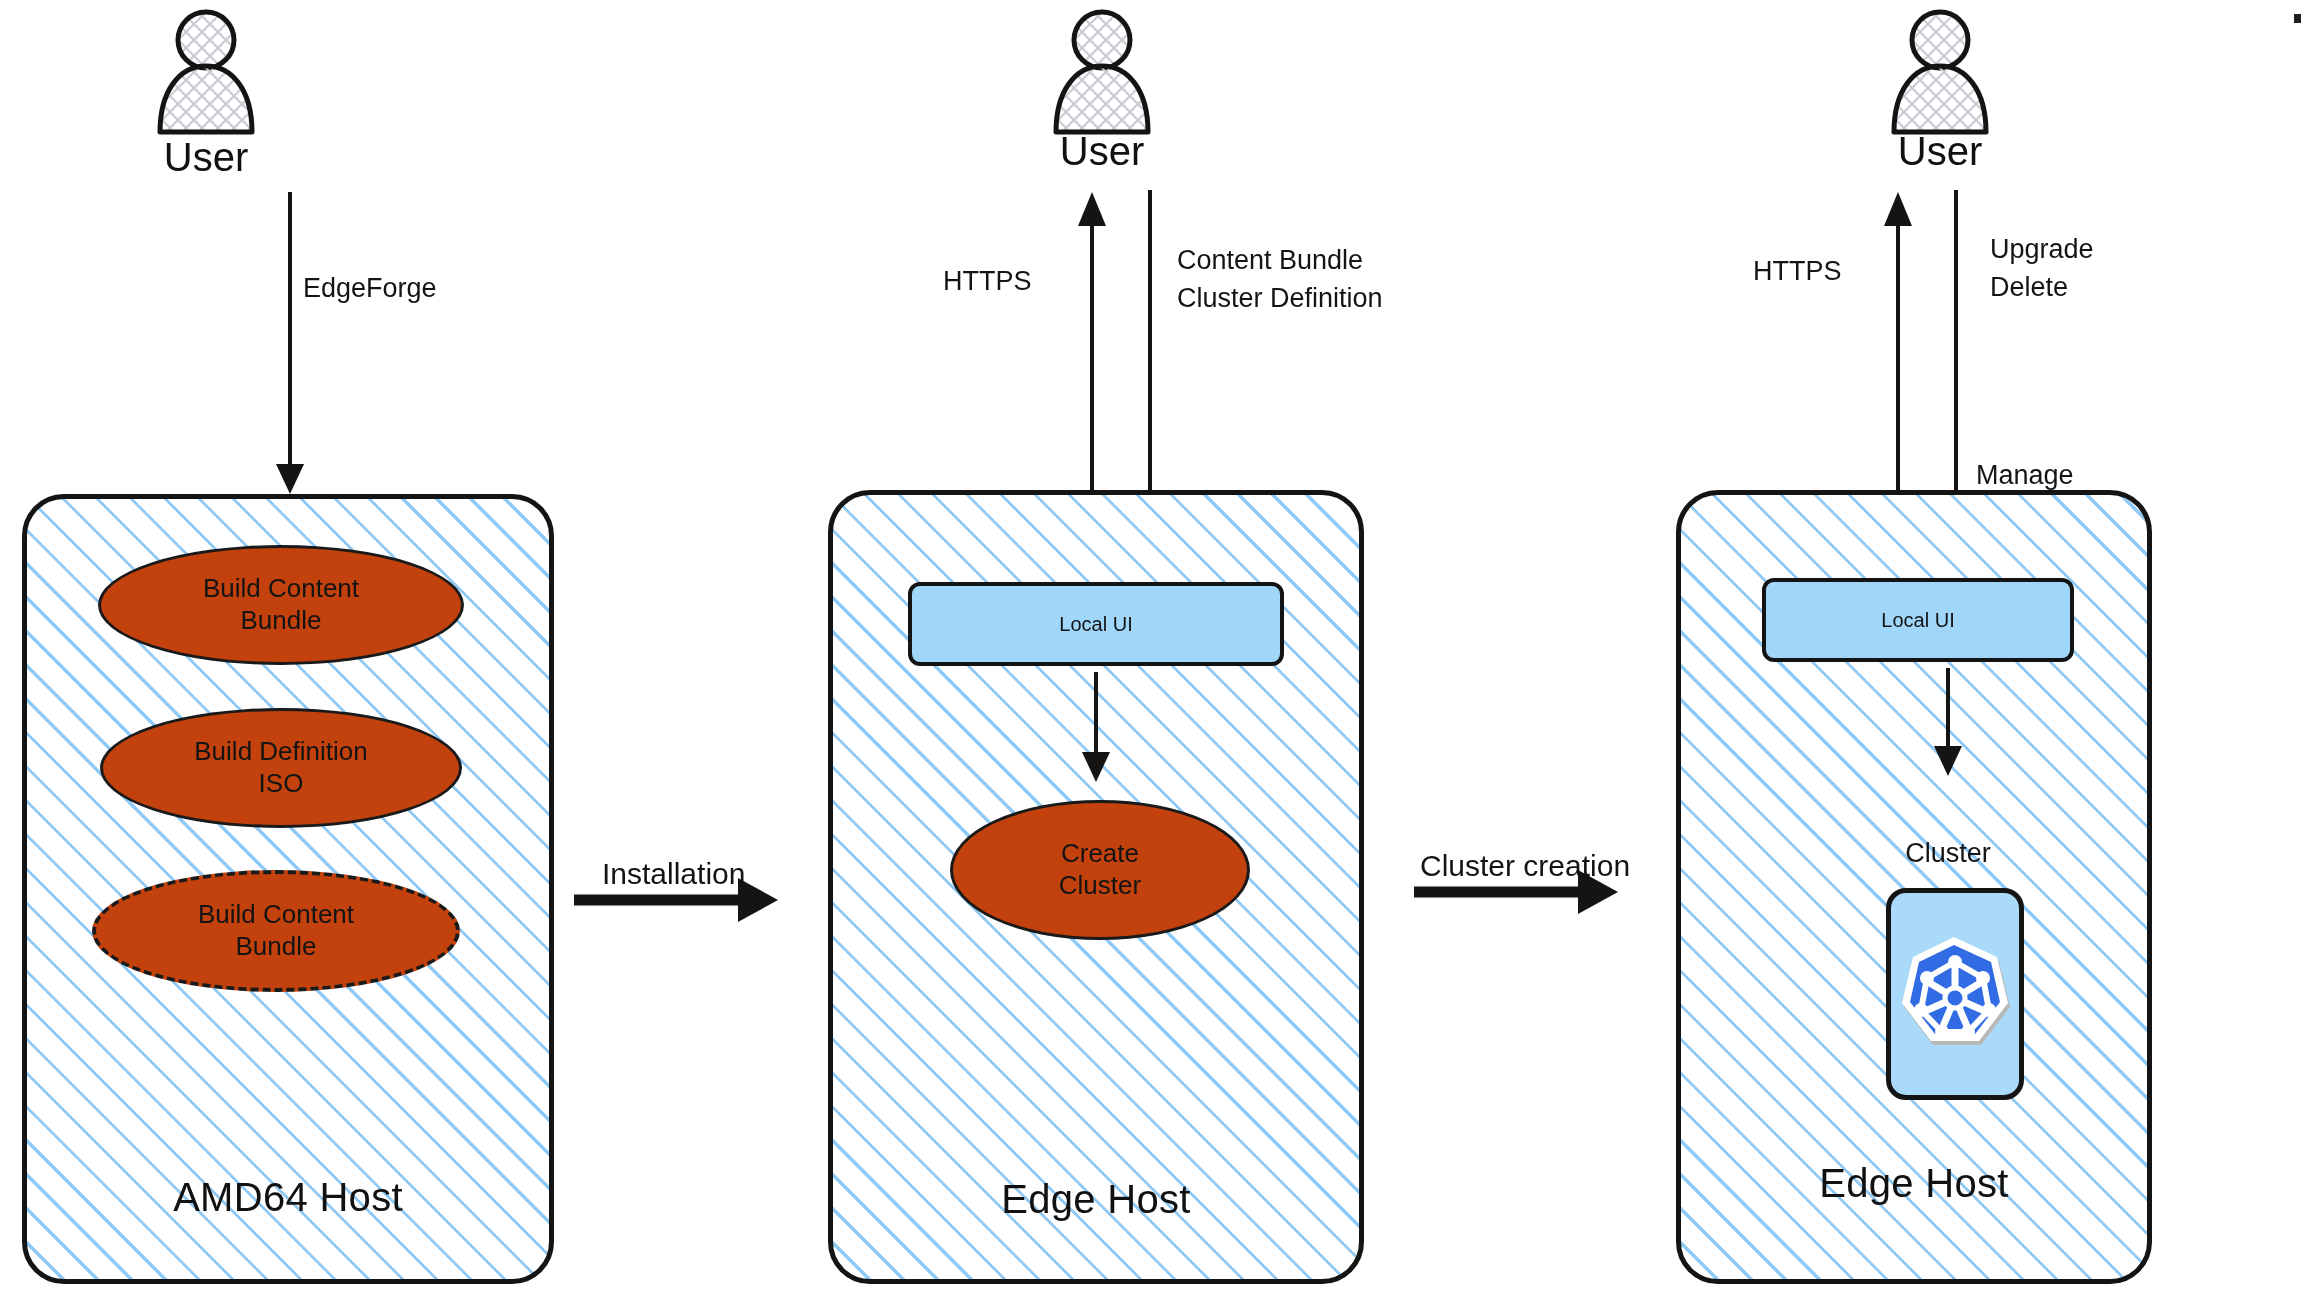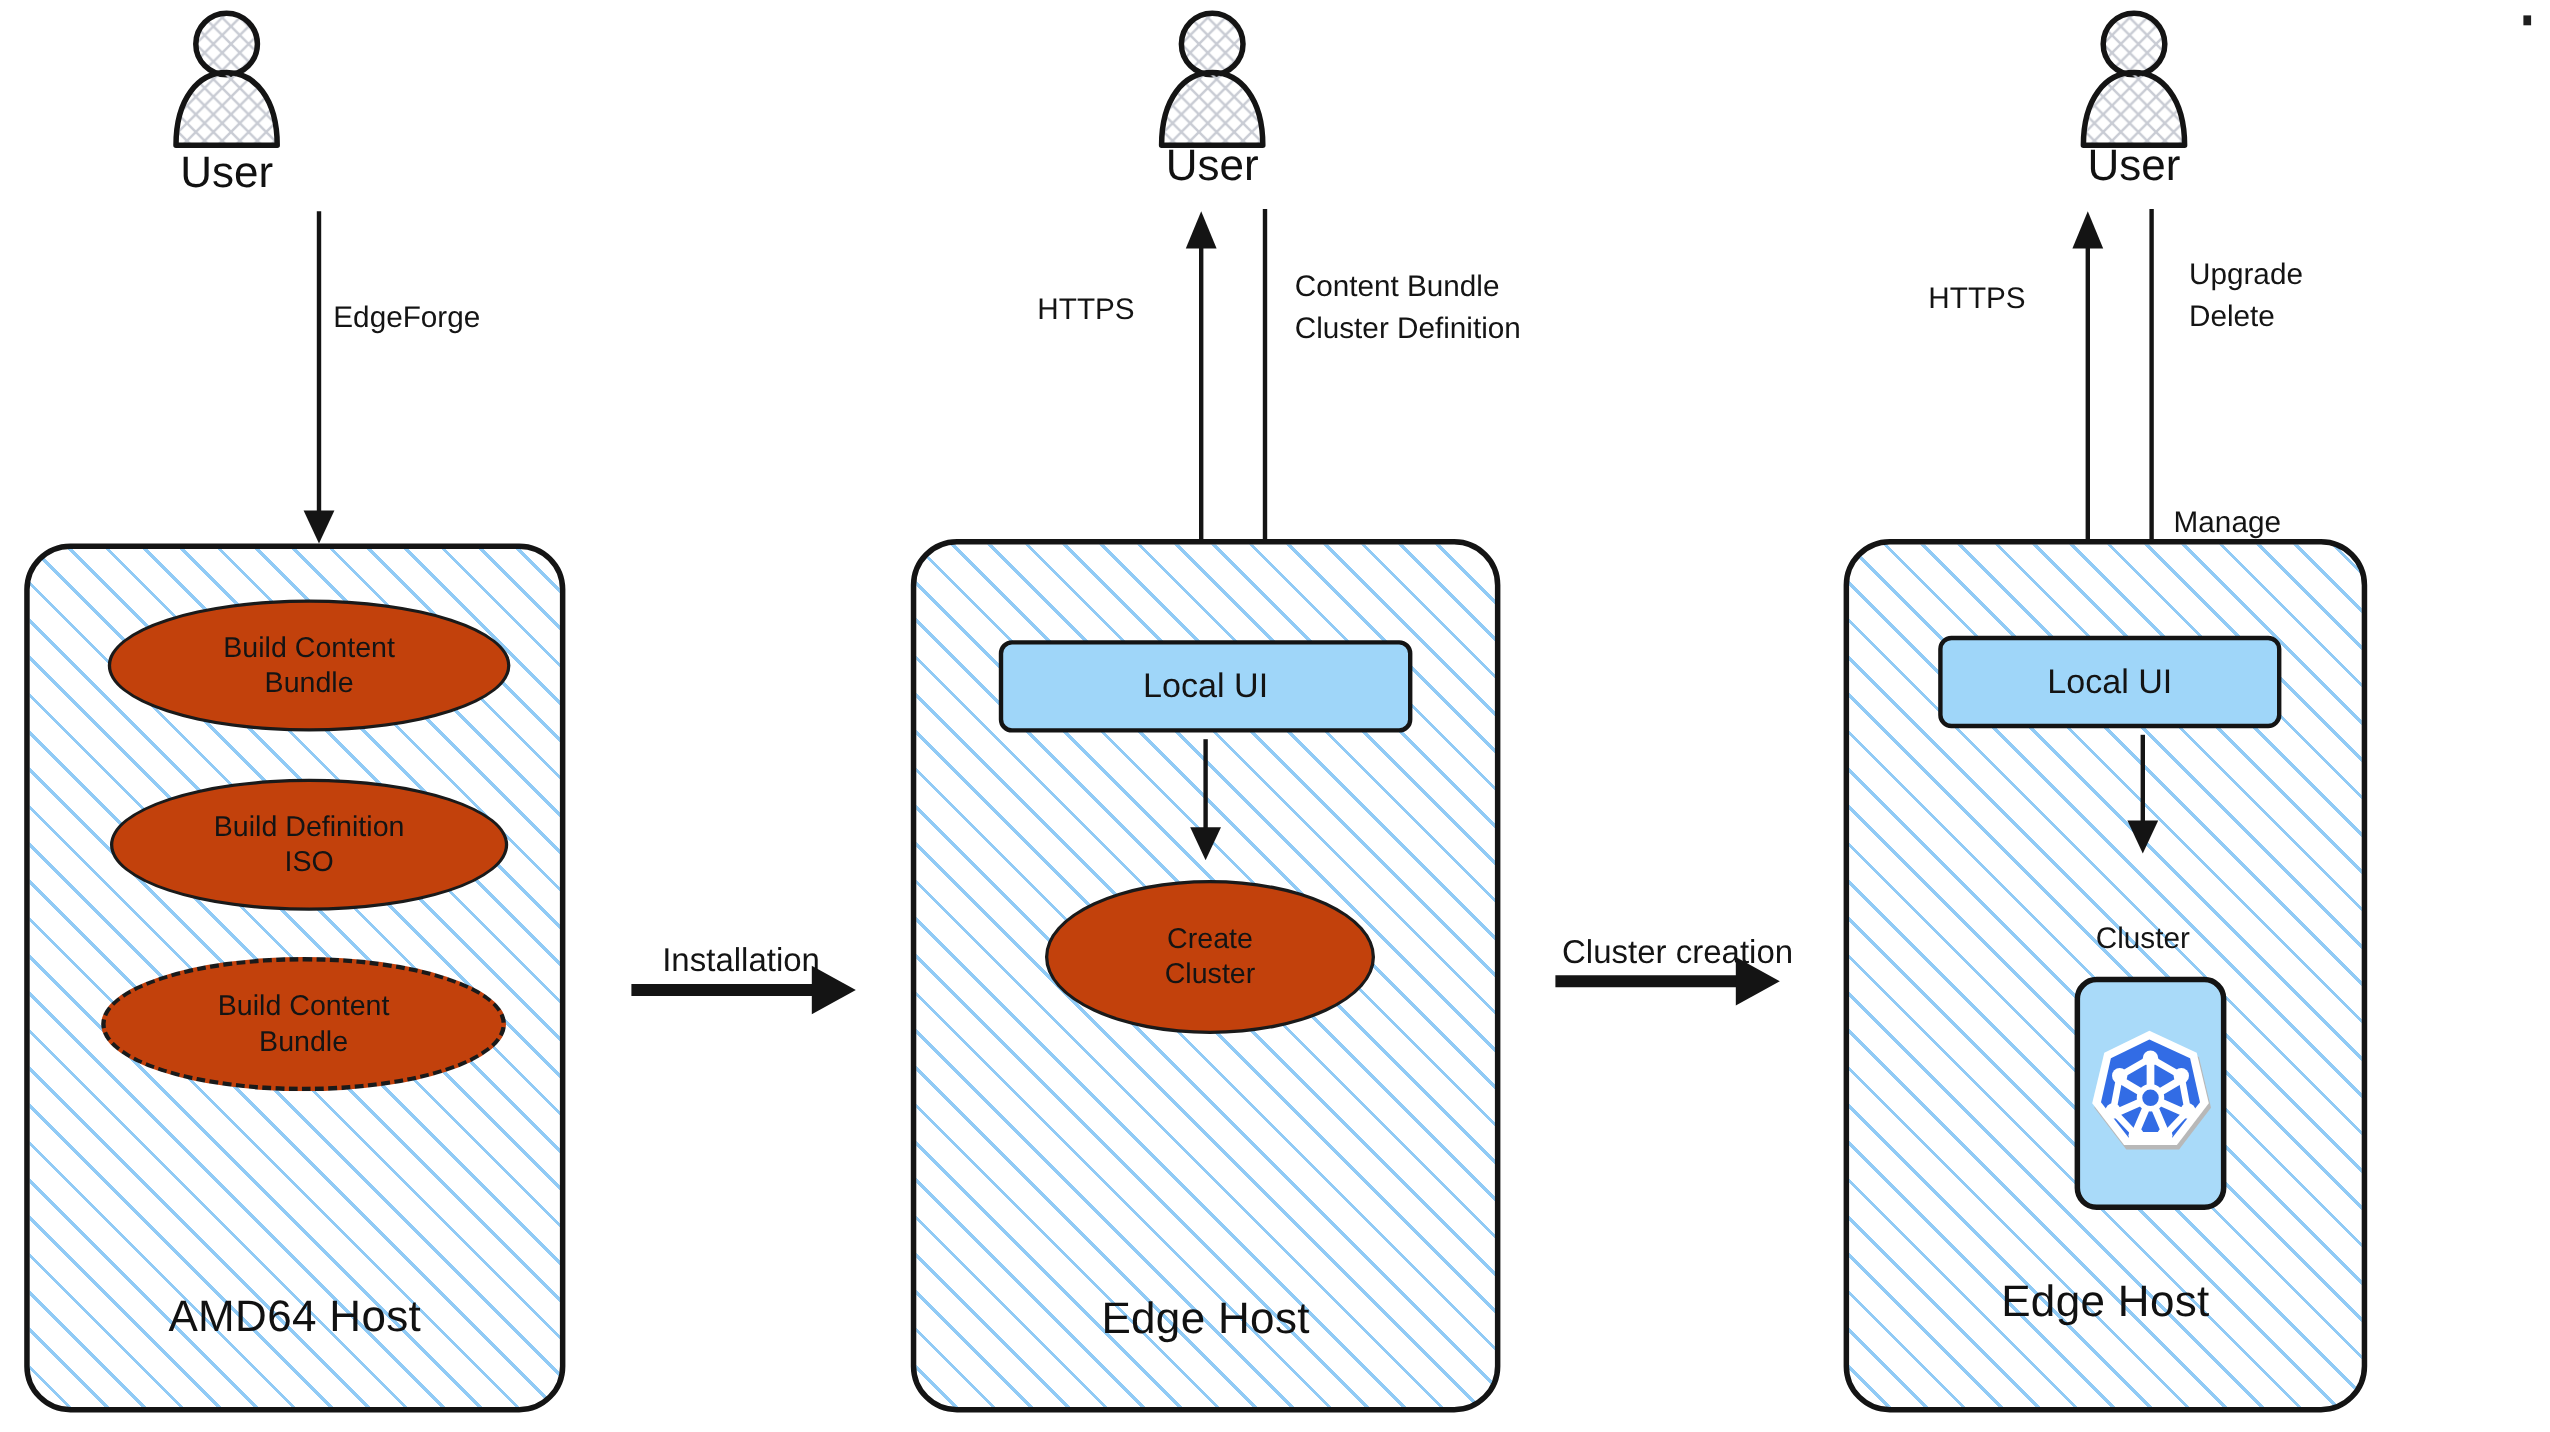--- a/index.html
+++ b/index.html
@@ -64,21 +64,21 @@
   }
   .rect-node {
     position: absolute;
     box-sizing: border-box;
     background: #9fd6f9;
     border: 4px solid #141414;
     border-radius: 12px;
     display: flex;
     align-items: center;
     justify-content: center;
-    font-size: 31px;
+    font-size: 20px;
     color: #141414;
   }
   .cluster-card {
     position: absolute;
     box-sizing: border-box;
     background: #a9daf9;
     border: 5px solid #141414;
     border-radius: 20px;
     display: flex;
     align-items: center;
@@ -136,21 +136,21 @@
   <div class="actor-label" style="left:106px; top:135px;">User</div>
 
   <div class="abs" style="left:272px; top:192px;">
     <svg width="60" height="310" viewBox="0 0 60 310">
       <line x1="18" y1="0" x2="18" y2="282" stroke="#141414" stroke-width="4"></line>
       <polygon points="18,302 4,272 32,272" fill="#141414"></polygon>
     </svg>
   </div>
   <div class="edge-label" style="left:303px; top:249px;margin-top:24px;">EdgeForge</div>
 
-  <div class="host-box" style="left:22px; top:494px; width:492px; height:790px;">
+  <div class="host-box" style="left:22px; top:494px; width:532px; height:790px;">
     <div class="host-label" style="left:0; top:676px;">AMD64 Host</div>
   </div>
 
   <div class="ellipse-node" style="left:98px; top:545px; width:366px; height:120px;">
     <div>
       <div>Build Content</div>
       <div>Bundle</div>
     </div>
   </div>
 

